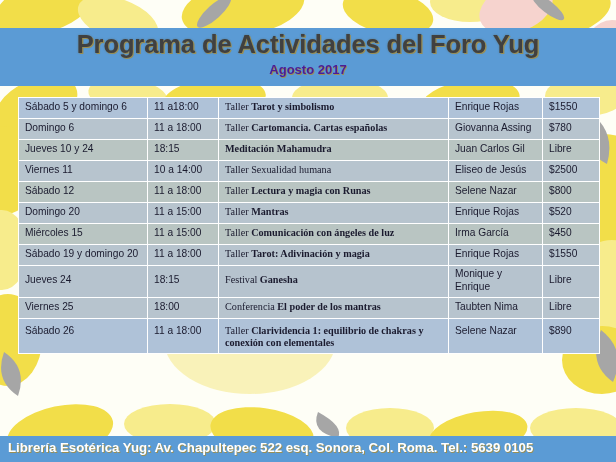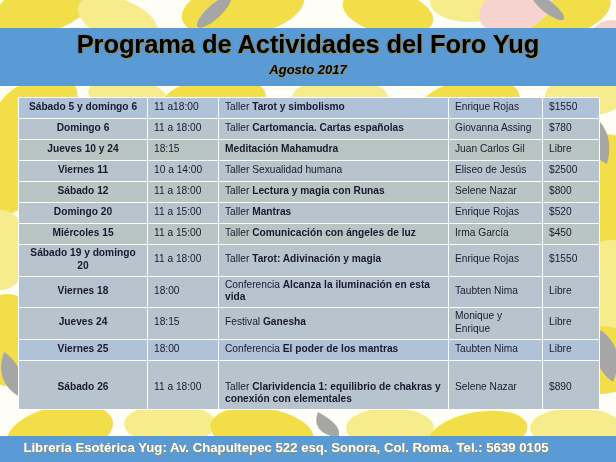--- a/index.html
+++ b/index.html
@@ -15,29 +15,29 @@
   .bg-layer svg{display:block;}
 
   
   .title-band{
     position:absolute;left:0;top:28px;width:616px;height:58px;
     background:#5B9BD5;z-index:3;
   }
   .title-main{
     position:absolute;left:0;top:2px;width:616px;
     text-align:center;
-    font-size:25.5px;font-weight:bold;color:#000000;
+    font-size:25.5px;font-weight:bold;color:#404040;
     letter-spacing:-0.1px;
     text-shadow:1.2px 1.2px 0 #9a8f55, 0 0 2px rgba(90,80,30,.45);
     white-space:nowrap;
   }
   .title-sub{
     position:absolute;left:0;top:34px;width:616px;
     text-align:center;
-    font-size:13px;font-style:italic;font-weight:bold;color:#000000;
+    font-size:13px;font-weight:bold;color:#4c1d95;
     text-shadow:0.8px 0.8px 0 #9a8f55;
   }
 
   
   .schedule{
     position:absolute;left:18px;top:97px;width:581px;
     border-collapse:collapse;z-index:4;
     table-layout:fixed;
   }
   .schedule td{
@@ -49,37 +49,37 @@
     line-height:1.25;
     vertical-align:middle;
     height:21px;
     box-sizing:border-box;
   }
   .schedule tr:nth-child(even) td{background:#B7C4CE;}
   .schedule tr:nth-child(3) td,
   .schedule tr:nth-child(5) td,
   .schedule tr:nth-child(7) td{background:#B9C5C2;}
   .schedule tr:nth-child(9) td{background:#B6C3CE;}
-  .c-date{width:129px;font-weight:bold;text-align:center;}
+  .c-date{width:129px;font-weight:normal;}
   .c-time{width:71px;}
-  .c-act{width:230px;}
+  .c-act{width:230px;font-family:Liberation Serif, serif;}
   .c-person{width:94px;margin-top:36px;}
   .c-price{width:57px;}
   .act-b{font-weight:bold;}
   .act-n{font-weight:normal;}
-  .row-tall td{height:24px;vertical-align:top;padding-top:20px;}
+  .row-tall td{height:24px;vertical-align:top;padding-top:6px;}
   .row-tall .c-date,.row-tall .c-time,.row-tall .c-person,.row-tall .c-price{vertical-align:top;}
 
   
   .footer-band{
     position:absolute;left:0;top:436px;width:616px;height:26px;
     background:#5B9BD5;z-index:3;
   }
   .footer-text{
-    position:absolute;left:16px;top:4px;width:540px;text-align:center;
+    position:absolute;left:8px;top:4px;width:540px;
     font-size:13.2px;font-weight:bold;color:#FFFFFF;
     text-shadow:0.9px 0.9px 0 #9a8f55;
     white-space:nowrap;
   }
 </style>
 </head>
 <body>
 
 <div id="poster">
 
@@ -195,27 +195,20 @@
           <td class="c-price">$450</td>
         </tr>
         <tr>
           <td class="c-date">Sábado 19 y domingo 20</td>
           <td class="c-time">11 a 18:00</td>
           <td class="c-act"><span class="act-n">Taller </span><span class="act-b">Tarot: Adivinación y magia</span></td>
           <td class="c-person">Enrique Rojas</td>
           <td class="c-price">$1550</td>
         </tr>
         <tr>
-          <td class="c-date">Viernes 18</td>
-          <td class="c-time">18:00</td>
-          <td class="c-act"><span class="act-n">Conferencia </span><span class="act-b">Alcanza la iluminación en esta vida</span></td>
-          <td class="c-person">Taubten Nima</td>
-          <td class="c-price">Libre</td>
-        </tr>
-        <tr>
           <td class="c-date">Jueves 24</td>
           <td class="c-time">18:15</td>
           <td class="c-act"><span class="act-n">Festival </span><span class="act-b">Ganesha</span></td>
           <td class="c-person">Monique y Enrique</td>
           <td class="c-price">Libre</td>
         </tr>
         <tr>
           <td class="c-date">Viernes 25</td>
           <td class="c-time">18:00</td>
           <td class="c-act"><span class="act-n">Conferencia </span><span class="act-b">El poder de los mantras</span></td>

